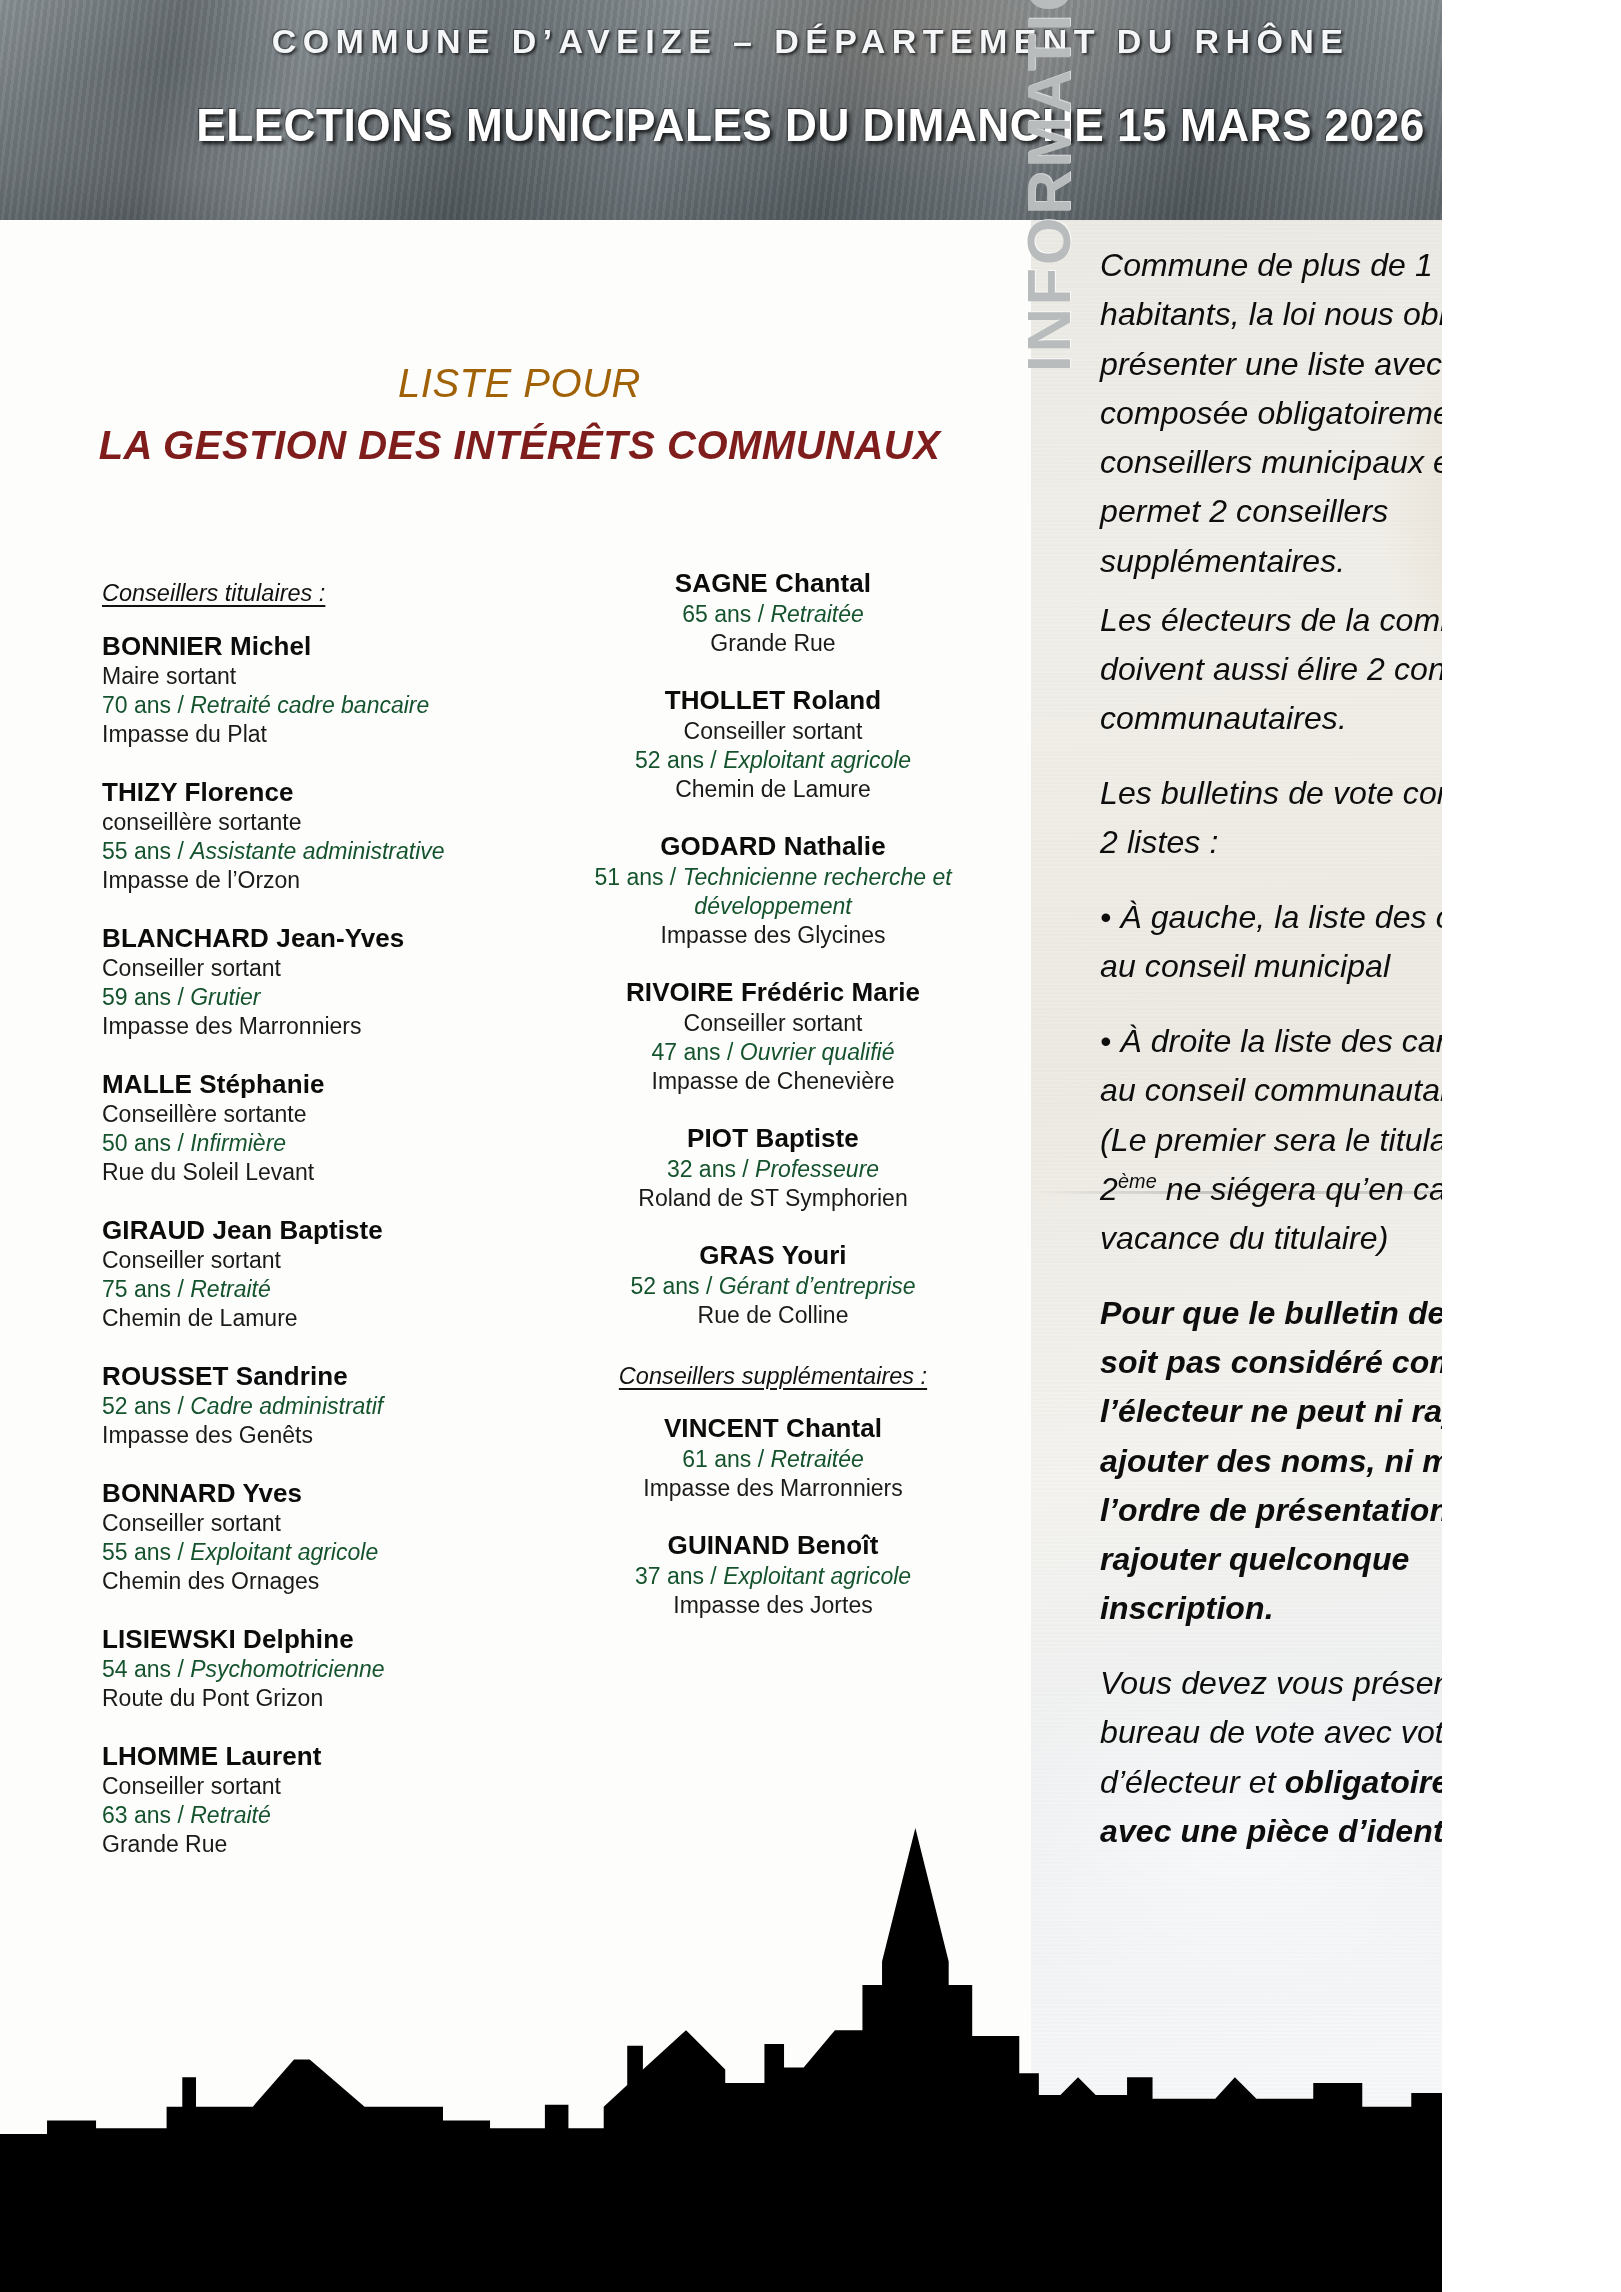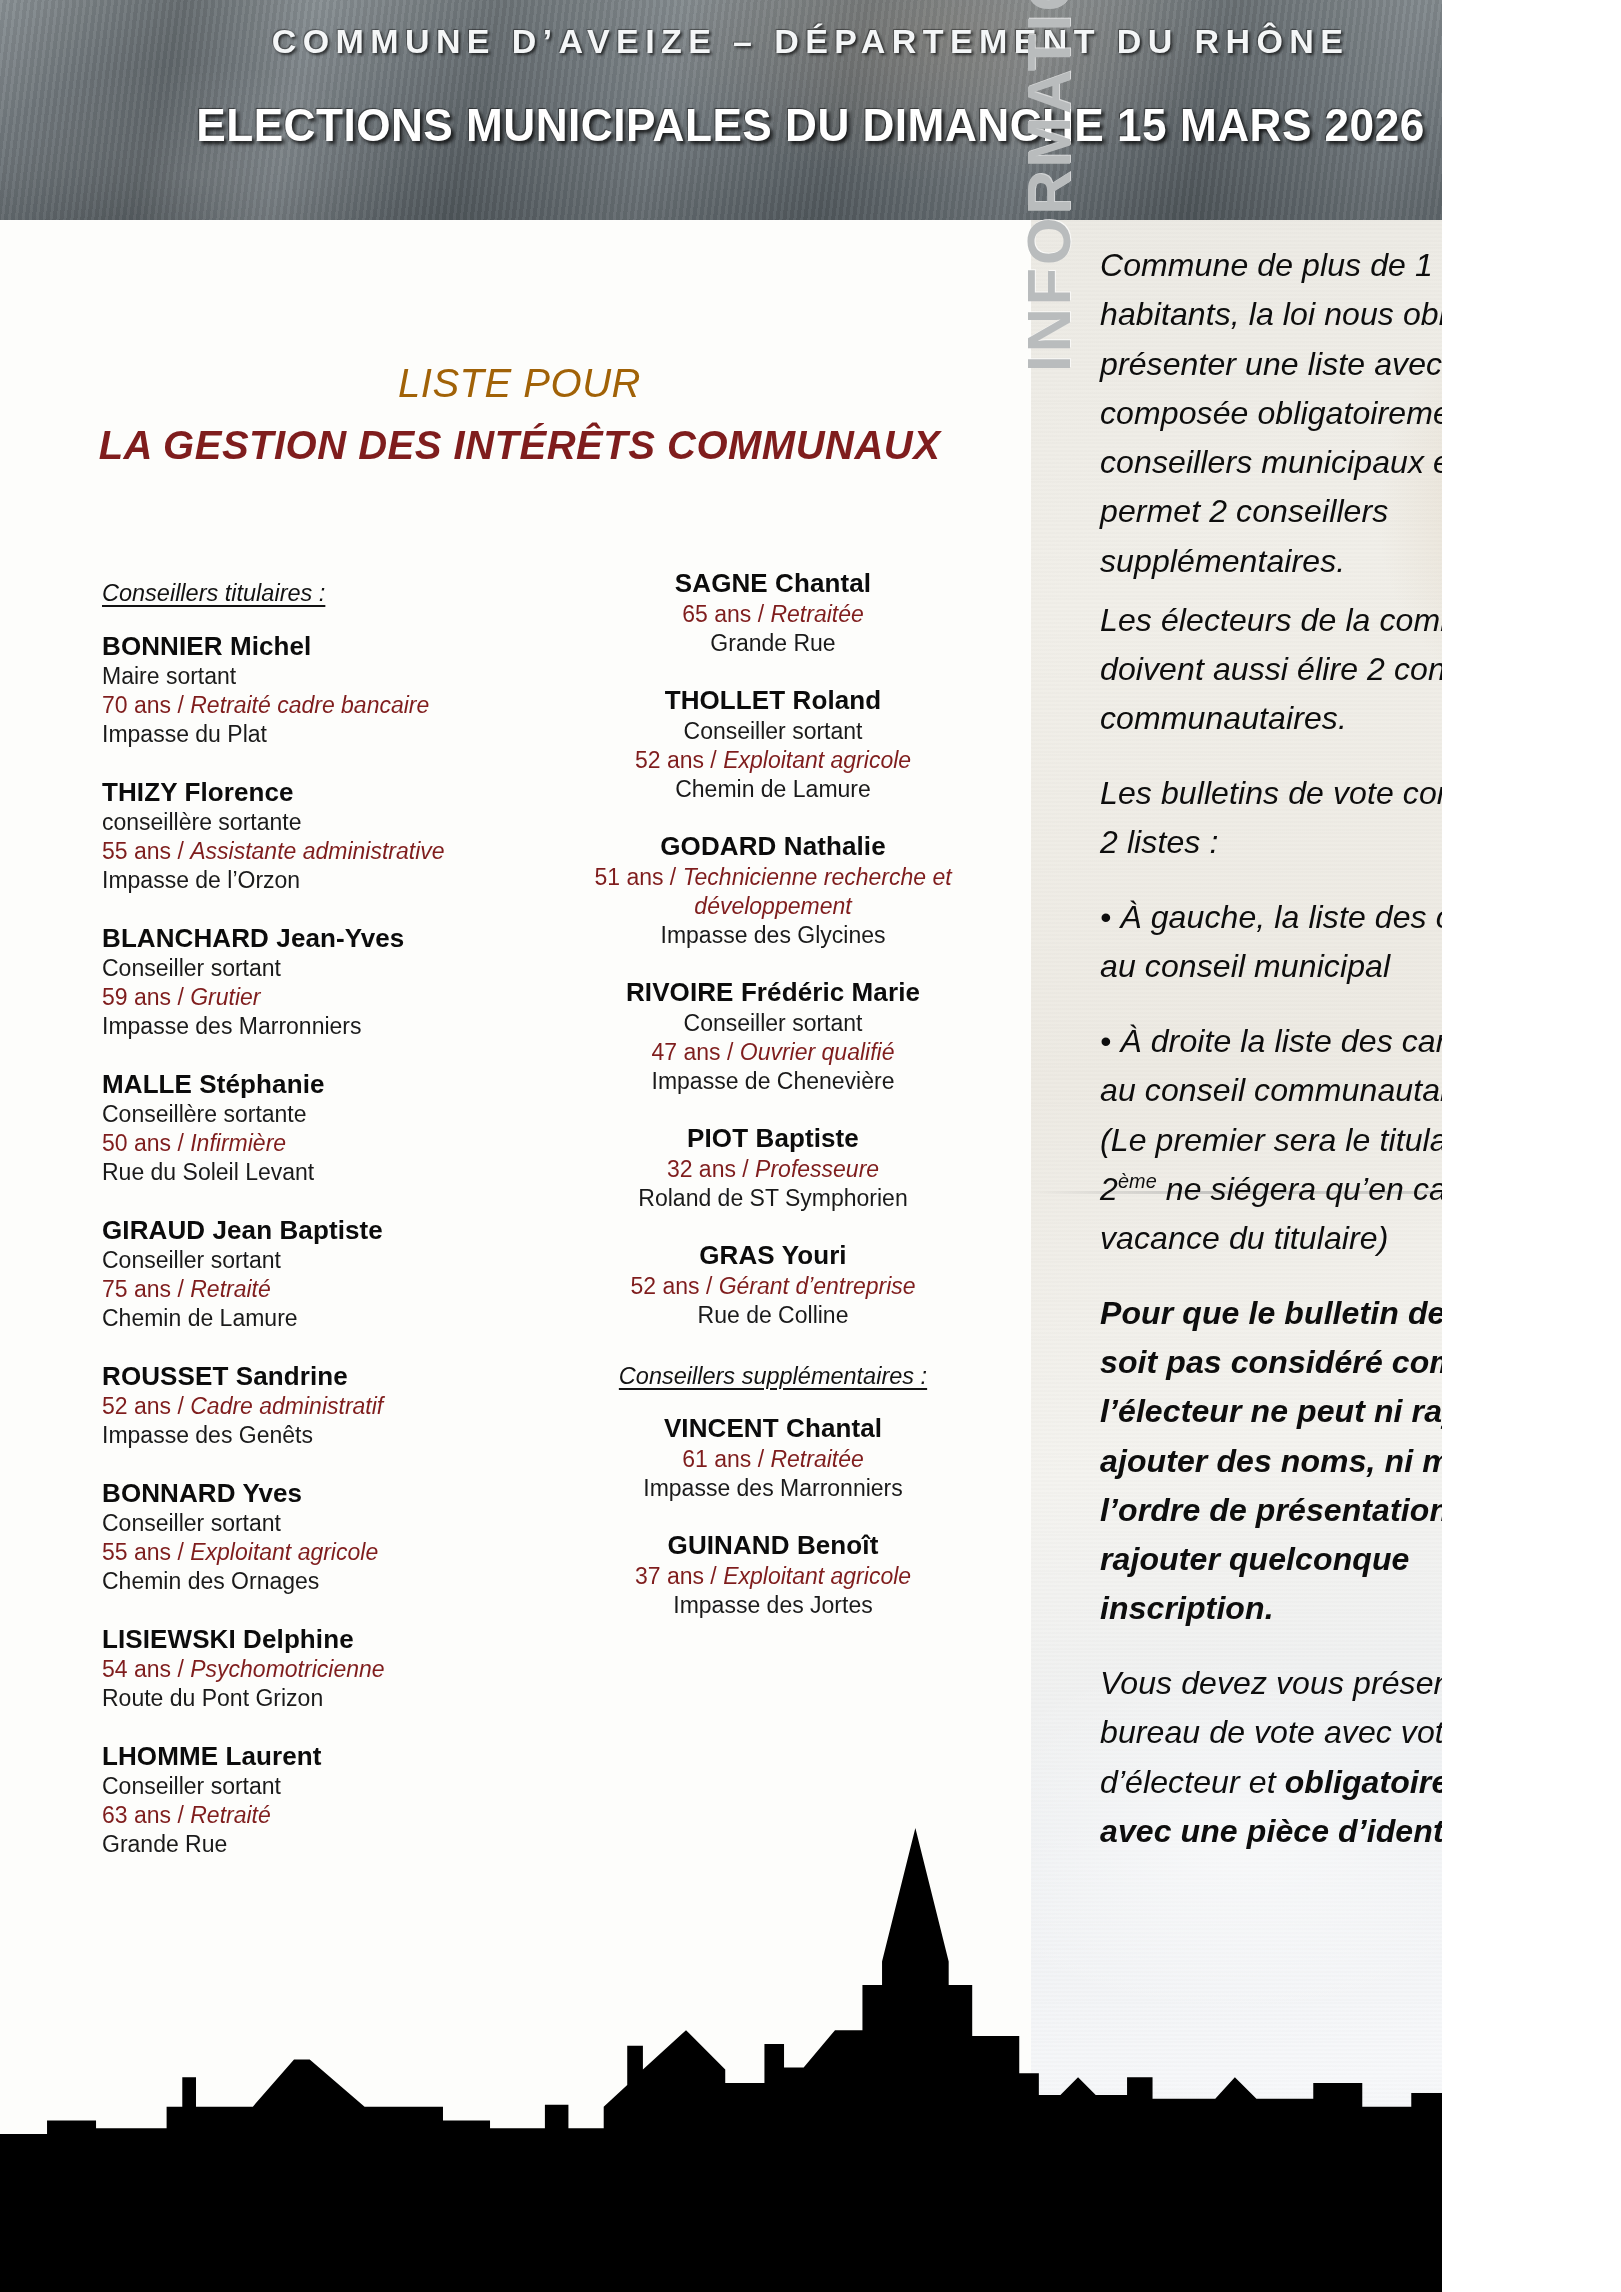--- a/index.html
+++ b/index.html
@@ -104,21 +104,21 @@
 
   .cand{margin-bottom:27.4px;}
   .cand-name{
     font-size:26px;font-weight:700;color:#0c0c0c;
     letter-spacing:0.1px;line-height:1.22;
   }
   .cand-role,.cand-addr{
     font-size:23px;font-weight:400;color:#1a1a1a;line-height:1.26;
   }
   .cand-age{
-    font-size:23px;font-weight:400;color:#7f1d1d;line-height:1.26;
+    font-size:23px;font-weight:400;color:#14532d;line-height:1.26;
   }
   .cand-age .job{font-style:italic;}
 
   
   .info{
     position:absolute;left:1100px;top:241px;width:474px;
     z-index:5;color:#0d0d0d;
   }
   .info p{
     margin:0 0 0 0;

